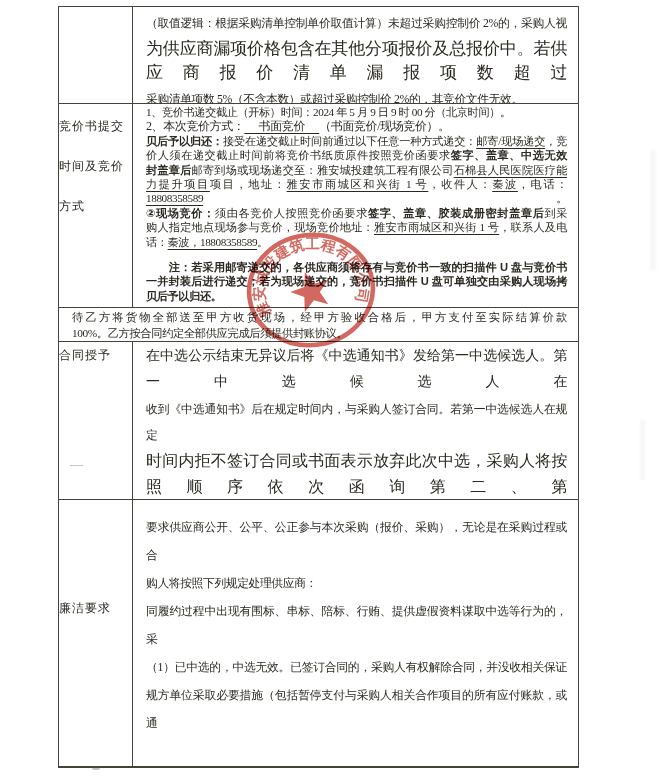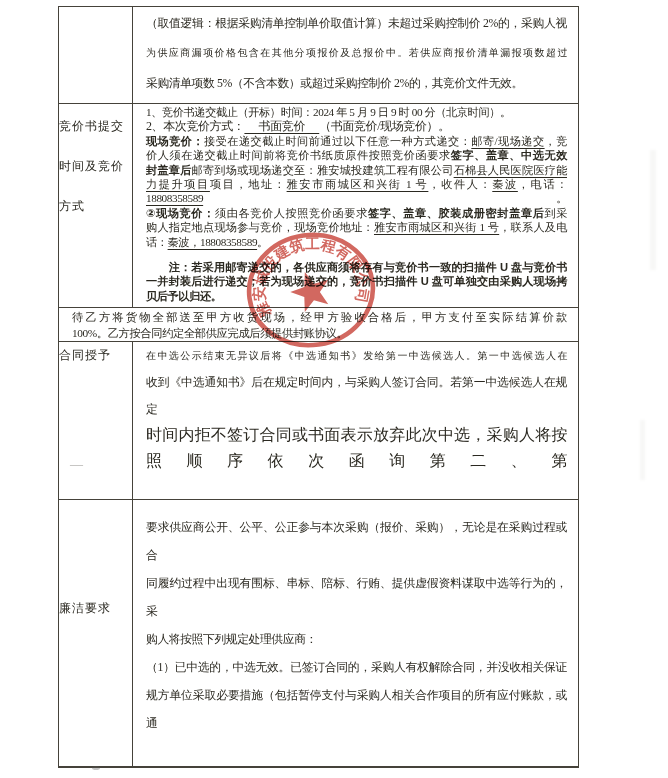--- a/index.html
+++ b/index.html
@@ -47,34 +47,34 @@
 </head>
 <body>
 
 <div class="page">
 
   <div class="doc-table" id="doc-table">
       <div class="row" style="height: 97px;">
         <div class="cell label-cell" style="justify-content: center;"></div>
         <div class="cell content-cell" style="padding-top: 2px;">
           <div class="line fill" style="font-size: 11.8px; line-height: 28px;"><span class="">（取值逻辑：根据采购清单控制单价取值计算）未超过采购控制价 2%的，采购人视</span></div>
-          <div class="line fill" style="font-size: 10px; line-height: 32px;"><span class="">为供应商漏项价格包含在其他分项报价及总报价中。若供应商报价清单漏报项数超过</span></div>
+          <div class="line fill" style="font-size: 17px; line-height: 24px;"><span class="">为供应商漏项价格包含在其他分项报价及总报价中。若供应商报价清单漏报项数超过</span></div>
           <div class="line" style="font-size: 11.8px; line-height: 28px;"><span class="">采购清单项数 5%（不含本数）或超过采购控制价 2%的，其竞价文件无效。</span></div>
         </div>
       </div>
       <div class="row" style="height: 204px;">
         <div class="cell label-cell" style="padding-top: 2px; line-height: 40px;">
           <span class="label-line">竞价书提交</span>
           <span class="label-line">时间及竞价</span>
           <span class="label-line">方式</span>
         </div>
         <div class="cell content-cell" style="padding-top: 1px;">
           <div class="line" style="font-size: 11.2px; line-height: 14.4px;"><span class="">1、竞价书递交截止（开标）时间：2024 年 5 月 9 日 9 时 00 分（北京时间）。</span></div>
           <div class="line" style="font-size: 12px; line-height: 14.4px;"><span class="">2、本次竞价方式：</span><span class="seg-u">　 书面竞价 　</span><span class="">（书面竞价/现场竞价）。</span></div>
-          <div class="line fill" style="font-size: 11.2px; line-height: 14.4px;"><span class="seg-b ">现场竞价：</span><span class="">接受在递交截止时间前通过以下任意一种方式递交：</span><span class="seg-u">邮寄/现场递交</span><span class="">，竞</span></div>
+          <div class="line fill" style="font-size: 11.2px; line-height: 14.4px;"><span class="seg-b ">贝后予以归还：</span><span class="">接受在递交截止时间前通过以下任意一种方式递交：</span><span class="seg-u">邮寄/现场递交</span><span class="">，竞</span></div>
           <div class="line fill" style="font-size: 11.2px; line-height: 14.4px;"><span class="">价人须在递交截止时间前将竞价书纸质原件按照竞价函要求</span><span class="seg-b ">签字、盖章、中选无效</span></div>
           <div class="line fill" style="font-size: 11.2px; line-height: 14.4px;"><span class="seg-b ">封盖章后</span><span class="">邮寄到场或现场递交至：雅安城投建筑工程有限公司</span><span class="seg-u">石棉县人民医院医疗能</span></div>
           <div class="line fill" style="font-size: 11.2px; line-height: 14.4px;"><span class="seg-u">力提升项目</span><span class="">项目，地址：</span><span class="seg-u">雅安市雨城区和兴街 1 号</span><span class="">，收件人：</span><span class="seg-u">秦波</span><span class="">，电话：</span><span class="seg-u">18808358589</span><span class="">。</span></div>
           <div class="line fill" style="font-size: 11.2px; line-height: 14.4px;"><span class="seg-b ">②现场竞价：</span><span class="">须由各竞价人按照竞价函要求</span><span class="seg-b ">签字、盖章、胶装成册密封盖章后</span><span class="">到采</span></div>
           <div class="line fill" style="font-size: 11.2px; line-height: 14.4px;"><span class="">购人指定地点现场参与竞价，现场竞价地址：</span><span class="seg-u">雅安市雨城区和兴街 1 号</span><span class="">，联系人及电</span></div>
           <div class="line" style="font-size: 11.2px; line-height: 14.4px;"><span class="">话：</span><span class="seg-u">秦波，18808358589</span><span class="">。</span></div>
           <div style="height: 11px;"></div>
           <div class="line fill" style="font-size: 11.2px; line-height: 14.4px;"><span class="seg-b ">　　注：若采用邮寄递交的，各供应商须将存有与竞价书一致的扫描件 U 盘与竞价书</span></div>
           <div class="line fill" style="font-size: 11.2px; line-height: 14.4px;"><span class="seg-b ">一并封装后进行递交；若为现场递交的，竞价书扫描件 U 盘可单独交由采购人现场拷</span></div>
           <div class="line" style="font-size: 11.2px; line-height: 14.4px;"><span class="seg-b ">贝后予以归还。</span></div>
@@ -84,33 +84,33 @@
         <div class="cell content-cell" style="padding-top: 1px;">
           <div class="line fill" style="font-size: 11.3px; line-height: 16px;"><span class="">待乙方将货物全部送至甲方收货现场，经甲方验收合格后，甲方支付至实际结算价款</span></div>
           <div class="line" style="font-size: 11.3px; line-height: 16px;"><span class="">100%。乙方按合同约定全部供应完成后须提供封账协议。</span></div>
         </div>
       </div>
       <div class="row" style="height: 158px;">
         <div class="cell label-cell" style="padding-top: 5px;">
           <span class="label-line">合同授予</span>
         </div>
         <div class="cell content-cell" style="padding-top: 1px;">
-          <div class="line fill" style="font-size: 10px; line-height: 26.3px;"><span class="">在中选公示结束无异议后将《中选通知书》发给第一中选候选人。第一中选候选人在</span></div>
+          <div class="line fill" style="font-size: 14px; line-height: 26.3px;"><span class="">在中选公示结束无异议后将《中选通知书》发给第一中选候选人。第一中选候选人在</span></div>
           <div class="line fill" style="font-size: 11.8px; line-height: 26.3px;"><span class="">收到《中选通知书》后在规定时间内，与采购人签订合同。若第一中选候选人在规定</span></div>
           <div class="line fill" style="font-size: 16px; line-height: 26.3px;"><span class="">时间内拒不签订合同或书面表示放弃此次中选，采购人将按照顺序依次函询第二、第</span></div>
         </div>
       </div>
       <div class="row" style="height: 266px;">
         <div class="cell label-cell" style="padding-top: 100px;">
           <span class="label-line">廉洁要求</span>
         </div>
         <div class="cell content-cell" style="padding-top: 13px;">
           <div class="line fill" style="font-size: 11.8px; line-height: 28px;"><span class="">要求供应商公开、公平、公正参与本次采购（报价、采购），无论是在采购过程或合</span></div>
+          <div class="line" style="font-size: 11.8px; line-height: 28px;"><span class="">购人将按照下列规定处理供应商：</span></div>
           <div class="line fill" style="font-size: 11.8px; line-height: 28px;"><span class="">同履约过程中出现有围标、串标、陪标、行贿、提供虚假资料谋取中选等行为的，采</span></div>
-          <div class="line" style="font-size: 11.8px; line-height: 28px;"><span class="">购人将按照下列规定处理供应商：</span></div>
           <div class="line fill" style="font-size: 11.8px; line-height: 28px;"><span class="">（1）已中选的，中选无效。已签订合同的，采购人有权解除合同，并没收相关保证</span></div>
           <div class="line fill" style="font-size: 11.8px; line-height: 28px;"><span class="">规方单位采取必要措施（包括暂停支付与采购人相关合作项目的所有应付账款，或通</span></div>
         </div>
       </div>
     </div>
 
   <span class="artifact-dash">—</span>
 
   <svg class="seal" viewBox="0 0 136 122" xmlns="http://www.w3.org/2000/svg">
     <ellipse cx="68" cy="61" rx="62" ry="55" fill="none" stroke="#c8473d" stroke-width="4.6"></ellipse>

